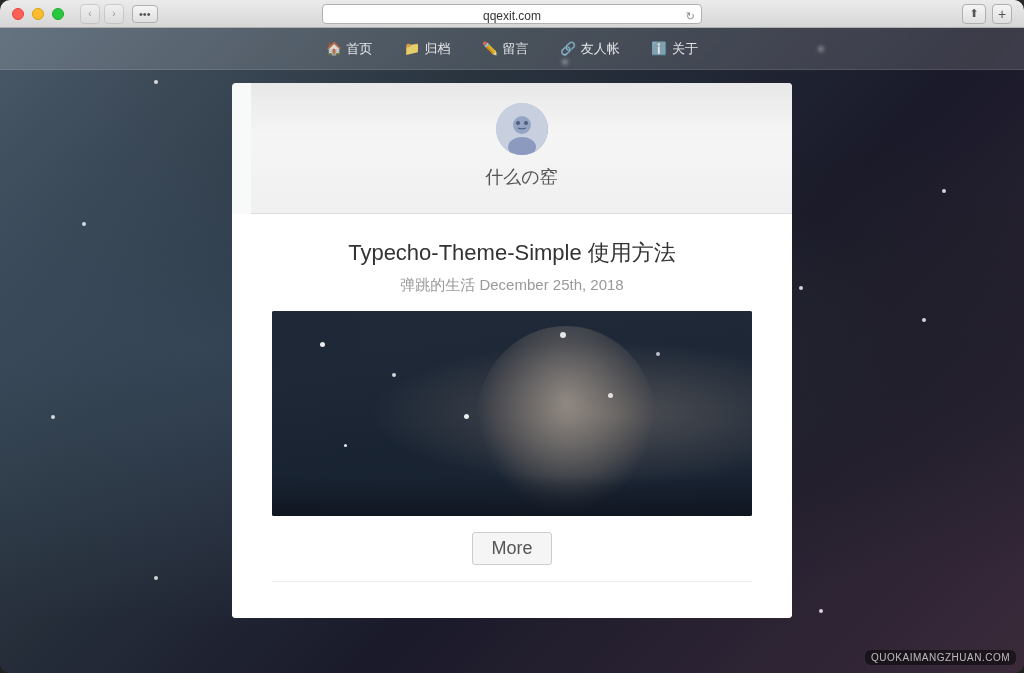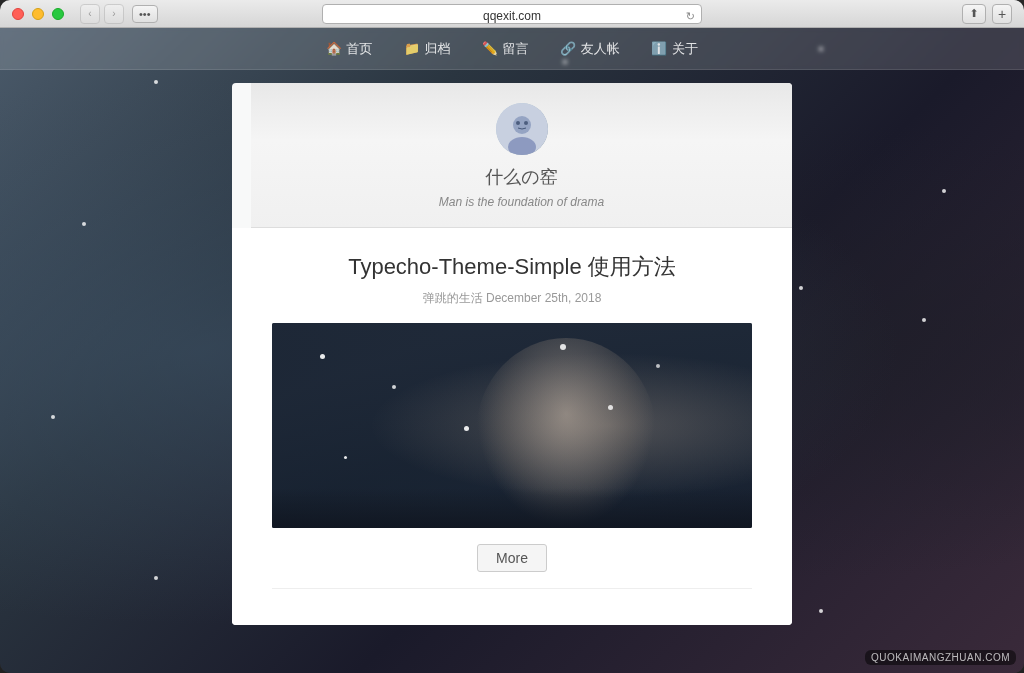--- a/index.html
+++ b/index.html
@@ -188,21 +188,21 @@
       background: white;
     }
     .post-title {
       font-size: 22px;
       font-weight: 400;
       color: #333;
       text-align: center;
       margin-bottom: 8px;
     }
     .post-meta {
-      font-size: 12px;
+      font-size: 15px;
       color: #999;
       text-align: center;
       margin-bottom: 16px;
     }
     .post-image {
       width: 100%;
       height: 205px;
       background: linear-gradient(160deg, #1a2535 0%, #2a3545 20%, #1e2a38 50%, #25303f 80%, #1a2030 100%);
       border-radius: 2px;
       margin-bottom: 16px;
@@ -234,21 +234,21 @@
       margin-bottom: 16px;
     }
 
     .more-btn {
       display: block;
       margin: 0 auto;
       padding: 5px 18px;
       background: #f5f5f5;
       border: 1px solid #ccc;
       border-radius: 3px;
-      font-size: 14px;
+      font-size: 18px;
       color: #555;
       cursor: pointer;
       text-align: center;
       width: fit-content;
     }
 
     .post-divider {
       margin: 16px 0 0;
       border: none;
       border-top: 1px solid #eee;
@@ -350,21 +350,20 @@
             <circle cx="26" cy="26" r="26" fill="#c8d0e0"></circle>
             <circle cx="26" cy="22" r="9" fill="#8899bb" opacity="0.8"></circle>
             <ellipse cx="26" cy="44" rx="14" ry="10" fill="#6677aa" opacity="0.6"></ellipse>
 
             <circle cx="22" cy="20" r="2" fill="#445577" opacity="0.9"></circle>
             <circle cx="30" cy="20" r="2" fill="#445577" opacity="0.9"></circle>
             <path d="M22 25 Q26 27 30 25" stroke="#445577" stroke-width="1" fill="none"></path>
           </svg>
         </div>
         <div class="site-title">什么の窑</div>
-        <div class="site-subtitle">Man is the foundation of drama</div>
       </div>
 
       <div class="post-area">
         <h2 class="post-title">Typecho-Theme-Simple 使用方法</h2>
         <div class="post-meta">弹跳的生活 December 25th, 2018</div>
 
         <div class="post-image">
           <div class="post-image-inner"></div>
           <div class="character-hint"></div>
 

